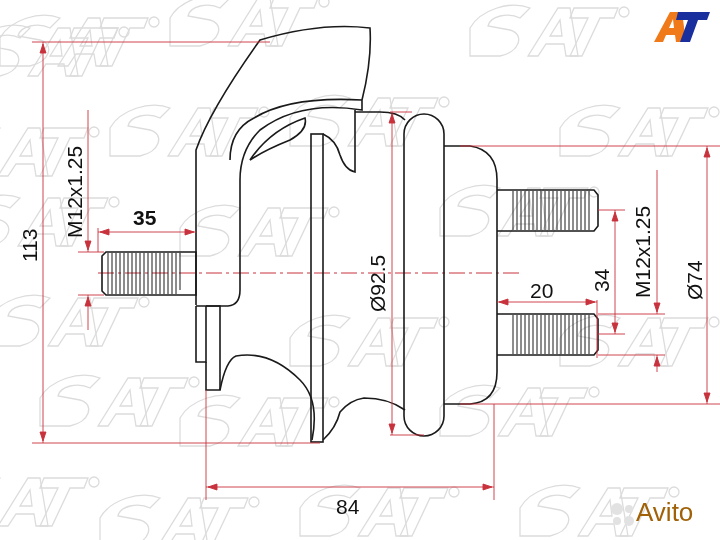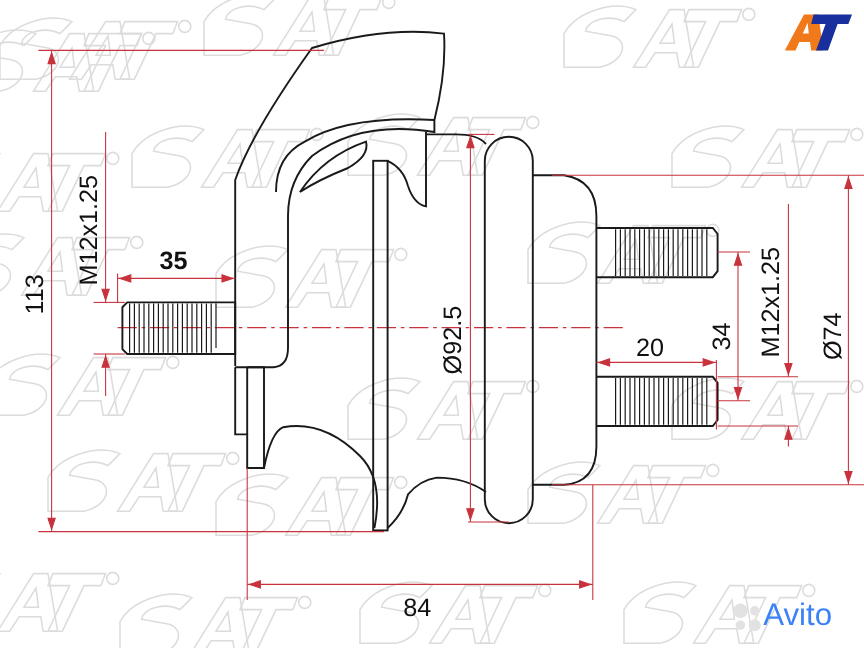--- a/index.html
+++ b/index.html
@@ -1,21 +1,21 @@
 <!DOCTYPE html>
 <html><head>
 <meta charset="utf-8">
 <style>
   html, body { margin: 0; padding: 0; background: #ffffff; }
   #canvas { position: relative; width: 720px; height: 540px; overflow: hidden; background: #ffffff; font-family: "Liberation Sans", sans-serif; }
   svg { position: absolute; left: 0; top: 0; }
   .dim-text { position: absolute; font-family: "Liberation Sans", sans-serif; color: #111; font-size: 21px; line-height: 1; white-space: nowrap; }
   .vert { transform-origin: 0 0; transform: rotate(-90deg); }
   .logo { position: absolute; left: 652px; top: 8px; width: 60px; height: 36px; }
-  .avito { position: absolute; left: 636px; top: 497px; font-size: 26px; color: #3b82f6; font-family: "Liberation Sans", sans-serif; letter-spacing: 0px; }
+  .avito { position: absolute; left: 636px; top: 497px; font-size: 26px; color: #a16207; font-family: "Liberation Sans", sans-serif; letter-spacing: 0px; }
   .avito-dots { position: absolute; left: 610px; top: 502px; }
 </style>
 </head>
 <body>
 
 <div id="canvas">
 
   <svg width="720" height="540" viewBox="0 0 720 540">
 
     <g fill="none" stroke="#dcdcdc" stroke-width="1.3">

